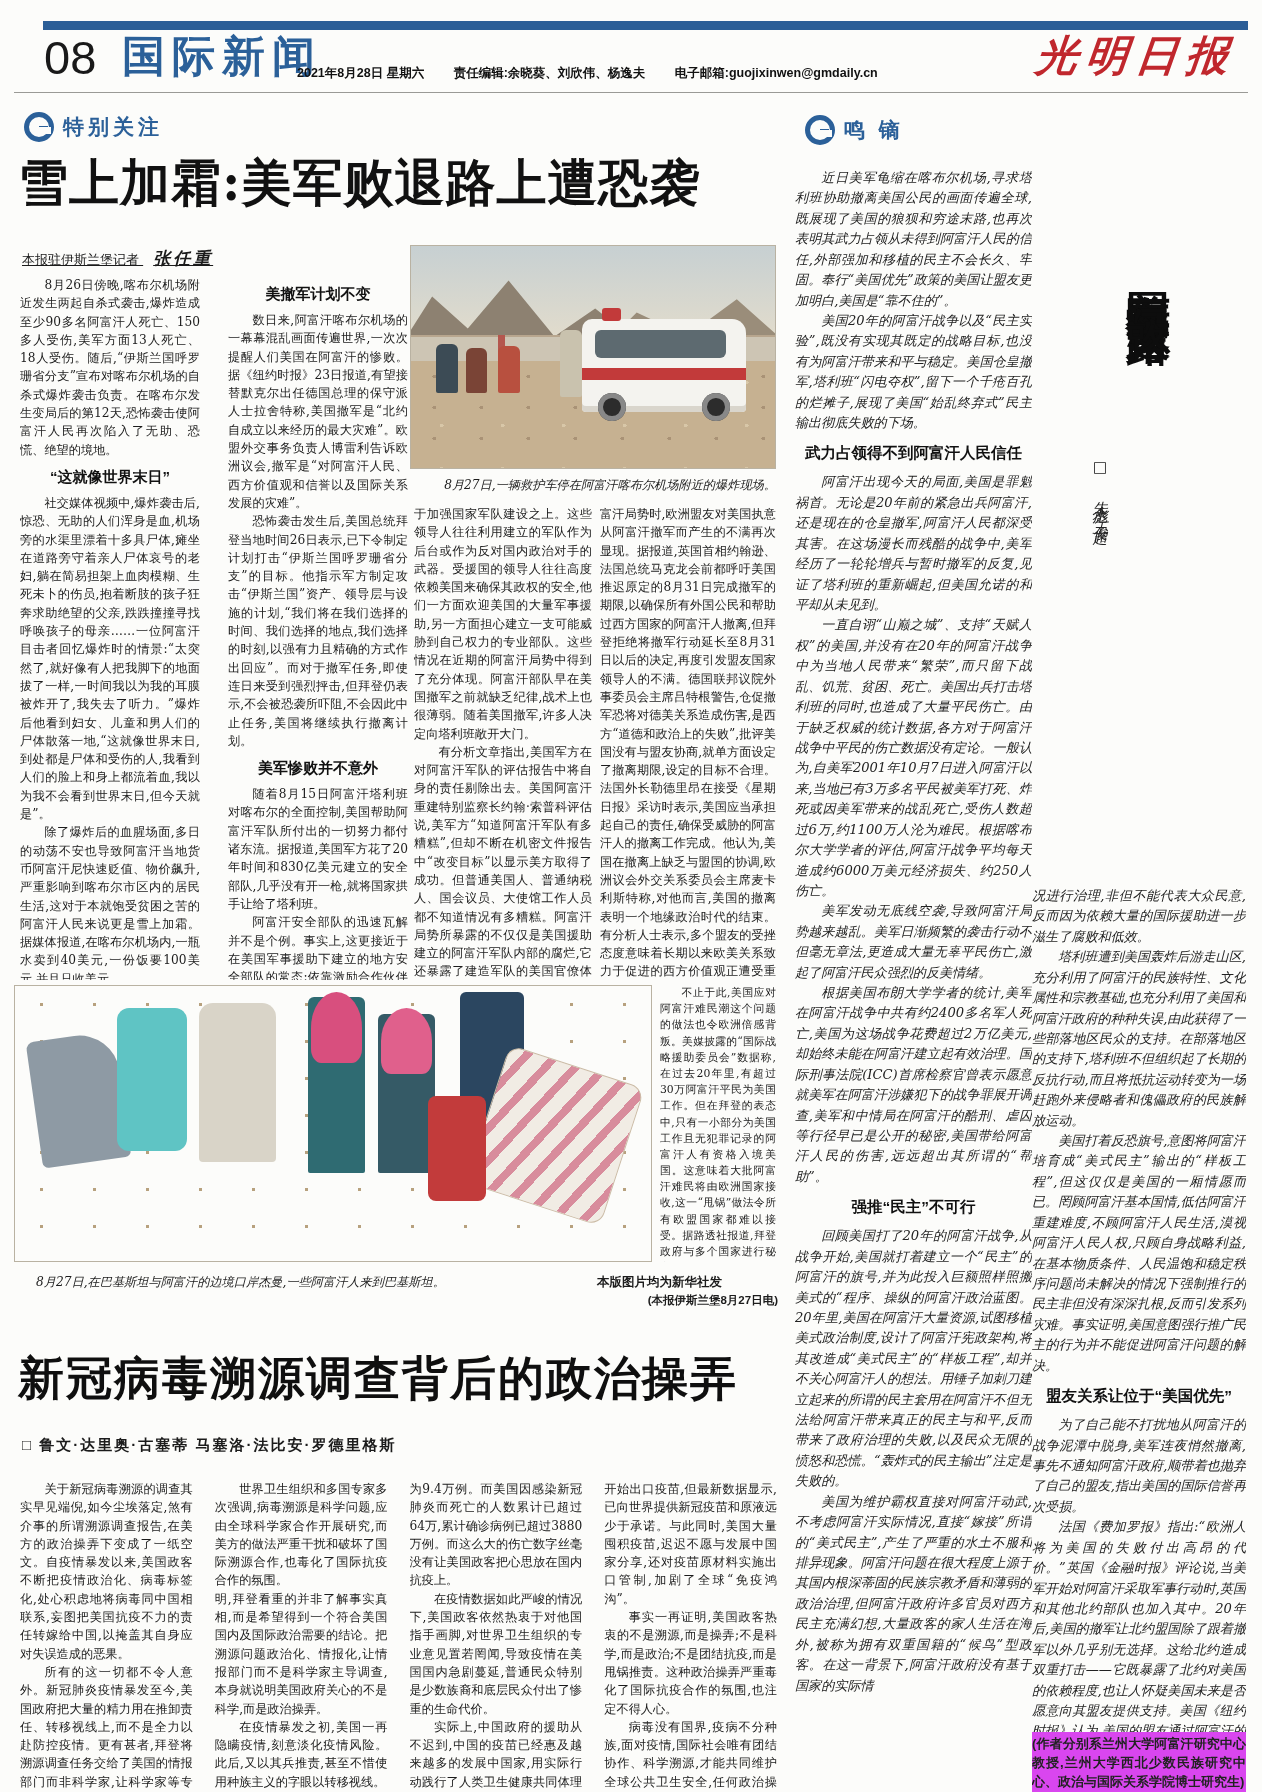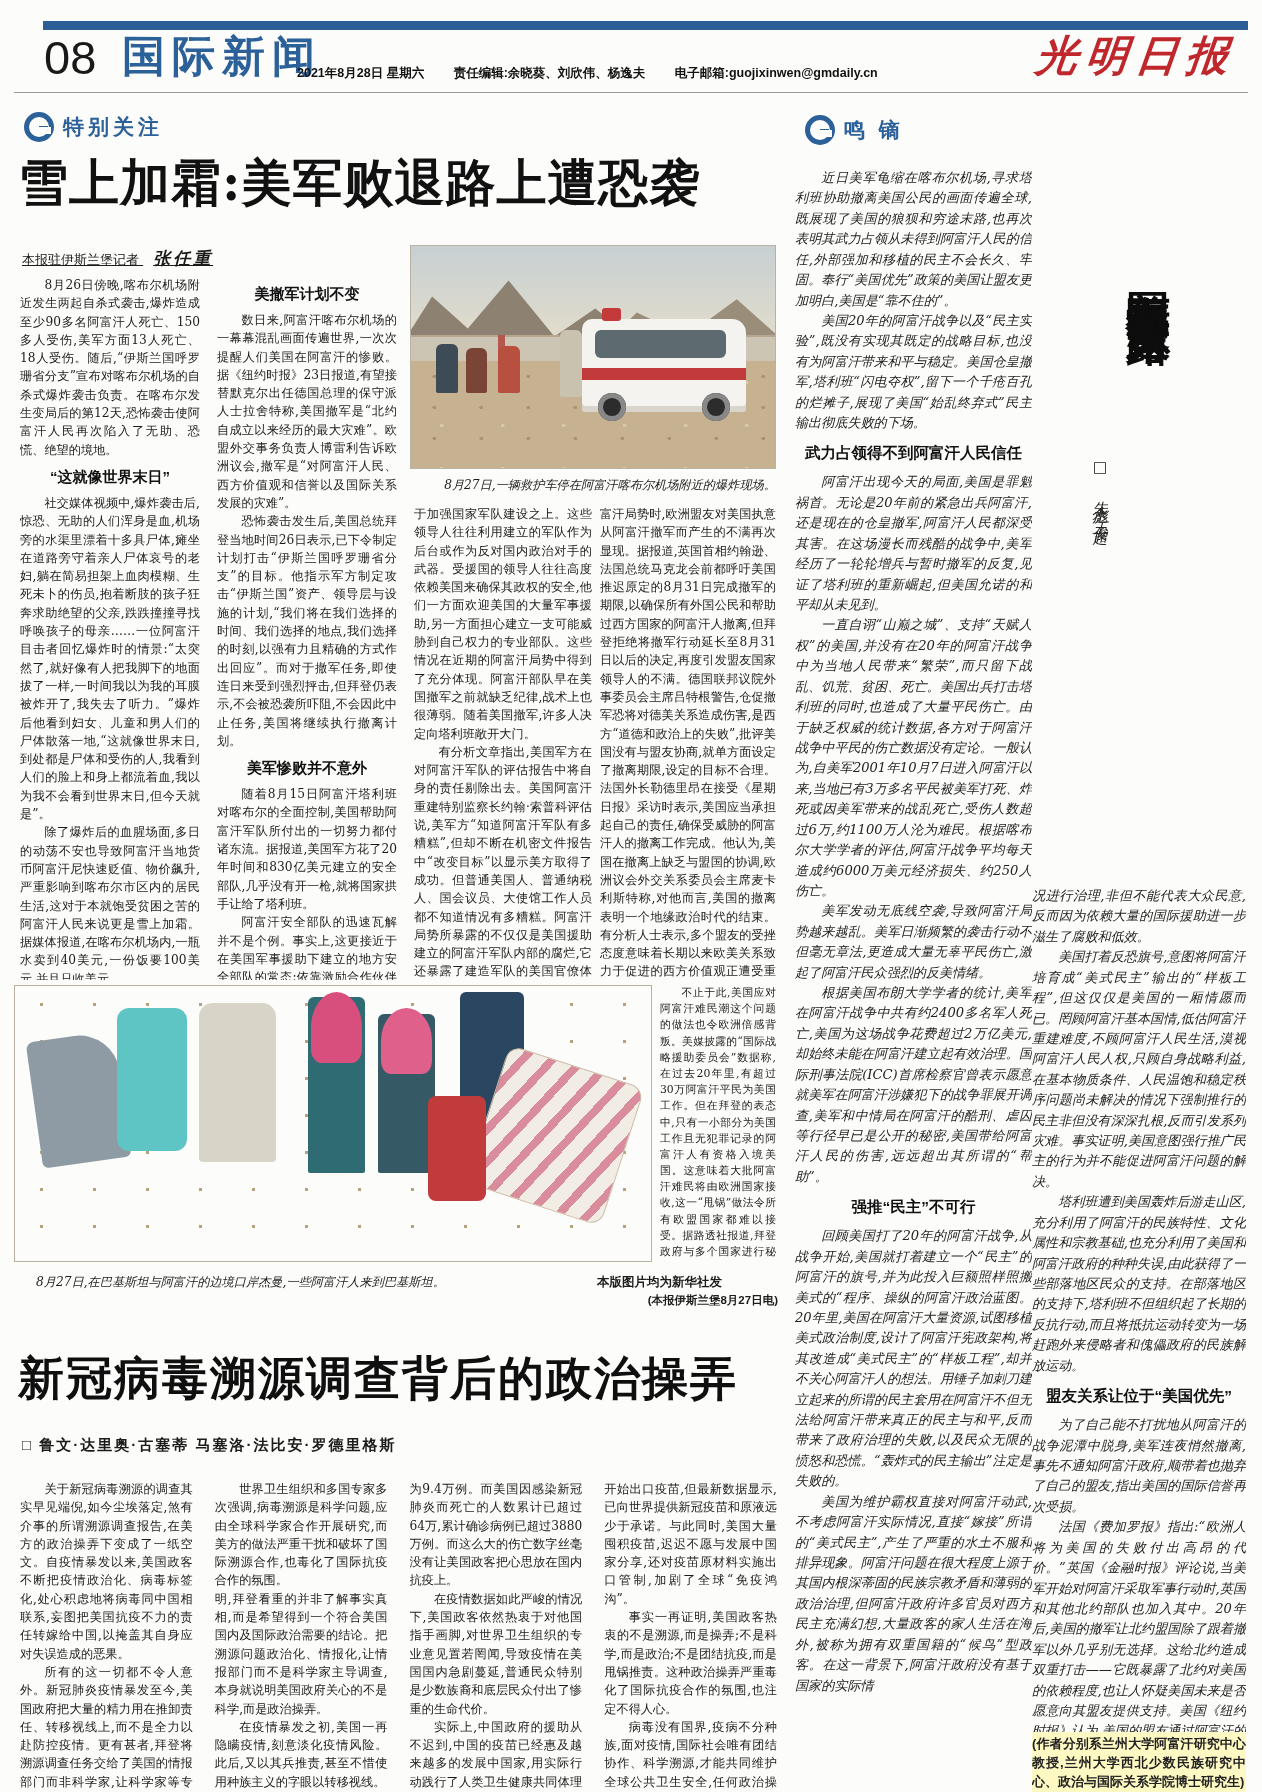--- a/index.html
+++ b/index.html
@@ -55,21 +55,21 @@
      background-image:radial-gradient(#b7a17e 2px,transparent 2px);background-size:53px 37px;}
   .sack{position:absolute;background:repeating-linear-gradient(115deg,#f1ece4 0 14px,#d88c9c 14px 22px);border-radius:14px;transform:rotate(18deg);border:1px solid #cbbba5;}
   
   .rcol{position:absolute;overflow:hidden;text-align:justify;font:italic 13.1px/1.56 "DejaVu Serif",serif;color:#222;}
   .rcol .para{text-indent:2em;margin:0;}
   .rcol .sub{font:bold 15.5px "Liberation Sans",sans-serif;font-style:normal;text-align:center;text-indent:0;margin:10px 0 8px;color:#111;}
   .vtitle{position:absolute;left:1124px;top:255px;height:570px;writing-mode:vertical-rl;
           font:bold 44px/1.1 "DejaVu Serif",serif;color:#0d0d0d;letter-spacing:3px;}
   .vauthors{position:absolute;left:1090px;top:458px;height:350px;writing-mode:vertical-rl;
           font:italic 15px "DejaVu Serif",serif;color:#222;letter-spacing:4px;}
-  .rcredit{position:absolute;left:0;right:0;bottom:0;background:#fef9c3;padding-top:3px;
+  .rcredit{position:absolute;left:0;right:0;bottom:0;background:#d946ef;padding-top:3px;
            font:bold 13px/1.45 "Liberation Sans",sans-serif;font-style:normal;text-align:justify;}
   
   .bhead{position:absolute;left:18px;top:1348px;width:745px;font:bold 46px "DejaVu Serif",serif;color:#0f0f0f;letter-spacing:2px;white-space:nowrap;}
   .bby{position:absolute;left:22px;top:1436px;font:bold 15px "Liberation Sans",sans-serif;letter-spacing:2px;}
   .bbody{position:absolute;left:20px;top:1480px;width:757px;height:310px;display:flex;gap:22px;overflow:hidden;}
   .bbody .bcol{flex:1;overflow:hidden;text-align:justify;font:12.2px/1.5 "DejaVu Serif",serif;}
   .bbody .para{text-indent:2em;margin:0;}
 </style>
 </head>
 <body>
@@ -96,21 +96,21 @@
     <span>本报驻伊斯兰堡记者</span>
     <span class="nm">张任重</span>
   </div>
 
   <div class="col" style="left:20px;top:276px;width:180px;height:704px;">
       <div class="para">8月26日傍晚,喀布尔机场附近发生两起自杀式袭击,爆炸造成至少90多名阿富汗人死亡、150多人受伤,美军方面13人死亡、18人受伤。随后,“伊斯兰国呼罗珊省分支”宣布对喀布尔机场的自杀式爆炸袭击负责。在喀布尔发生变局后的第12天,恐怖袭击使阿富汗人民再次陷入了无助、恐慌、绝望的境地。</div>
       <div class="sub">“这就像世界末日”</div>
       <div class="para">社交媒体视频中,爆炸袭击后,惊恐、无助的人们浑身是血,机场旁的水渠里漂着十多具尸体,瘫坐在道路旁守着亲人尸体哀号的老妇,躺在简易担架上血肉模糊、生死未卜的伤员,抱着断肢的孩子狂奔求助绝望的父亲,跌跌撞撞寻找呼唤孩子的母亲……一位阿富汗目击者回忆爆炸时的情景:“太突然了,就好像有人把我脚下的地面拔了一样,一时间我以为我的耳膜被炸开了,我失去了听力。”爆炸后他看到妇女、儿童和男人们的尸体散落一地,“这就像世界末日,到处都是尸体和受伤的人,我看到人们的脸上和身上都流着血,我以为我不会看到世界末日,但今天就是”。</div>
       <div class="para">除了爆炸后的血腥场面,多日的动荡不安也导致阿富汗当地货币阿富汗尼快速贬值、物价飙升,严重影响到喀布尔市区内的居民生活,这对于本就饱受贫困之苦的阿富汗人民来说更是雪上加霜。据媒体报道,在喀布尔机场内,一瓶水卖到40美元,一份饭要100美元,并且只收美元。</div>
     </div>
-  <div class="col" style="left:217px;top:276px;width:180px;height:704px;">
+  <div class="col" style="left:228px;top:276px;width:180px;height:704px;">
       <div class="sub">美撤军计划不变</div>
       <div class="para">数日来,阿富汗喀布尔机场的一幕幕混乱画面传遍世界,一次次提醒人们美国在阿富汗的惨败。据《纽约时报》23日报道,有望接替默克尔出任德国总理的保守派人士拉舍特称,美国撤军是“北约自成立以来经历的最大灾难”。欧盟外交事务负责人博雷利告诉欧洲议会,撤军是“对阿富汗人民、西方价值观和信誉以及国际关系发展的灾难”。</div>
       <div class="para">恐怖袭击发生后,美国总统拜登当地时间26日表示,已下令制定计划打击“伊斯兰国呼罗珊省分支”的目标。他指示军方制定攻击“伊斯兰国”资产、领导层与设施的计划,“我们将在我们选择的时间、我们选择的地点,我们选择的时刻,以强有力且精确的方式作出回应”。而对于撤军任务,即使连日来受到强烈抨击,但拜登仍表示,不会被恐袭所吓阻,不会因此中止任务,美国将继续执行撤离计划。</div>
       <div class="sub">美军惨败并不意外</div>
       <div class="para">随着8月15日阿富汗塔利班对喀布尔的全面控制,美国帮助阿富汗军队所付出的一切努力都付诸东流。据报道,美国军方花了20年时间和830亿美元建立的安全部队,几乎没有开一枪,就将国家拱手让给了塔利班。</div>
       <div class="para">阿富汗安全部队的迅速瓦解并不是个例。事实上,这更接近于在美国军事援助下建立的地方安全部队的常态:依靠激励合作伙伴的方法并不奏效,也没有对其安全援助施加限制性行为式的约束。历史惊人地相似,美国在越南、伊拉克和现在的阿富汗的建军努力都以失败告终。近期阿富汗局势不得不让人想起1975年的西贡和2014年的摩苏尔。美国所谓的“安全部队援助”“建立他国军队”,都是建立在服务于美国利益而非</div>
     </div>
   <div class="col" style="left:414px;top:505px;width:178px;height:475px;">
       <div class="para" style="text-indent: 0px;">于加强国家军队建设之上。这些领导人往往利用建立的军队作为后台或作为反对国内政治对手的武器。受援国的领导人往往高度依赖美国来确保其政权的安全,他们一方面欢迎美国的大量军事援助,另一方面担心建立一支可能威胁到自己权力的专业部队。这些情况在近期的阿富汗局势中得到了充分体现。阿富汗部队早在美国撤军之前就缺乏纪律,战术上也很薄弱。随着美国撤军,许多人决定向塔利班敞开大门。</div>
       <div class="para">有分析文章指出,美国军方在对阿富汗军队的评估报告中将自身的责任剔除出去。美国阿富汗重建特别监察长约翰·索普科评估说,美军方“知道阿富汗军队有多糟糕”,但却不断在机密文件报告中“改变目标”以显示美方取得了成功。但普通美国人、普通纳税人、国会议员、大使馆工作人员都不知道情况有多糟糕。阿富汗局势所暴露的不仅仅是美国援助建立的阿富汗军队内部的腐烂,它还暴露了建造军队的美国官僚体系的腐烂。</div>
@@ -180,22 +180,22 @@
       <div class="para">回顾美国打了20年的阿富汗战争,从战争开始,美国就打着建立一个“民主”的阿富汗的旗号,并为此投入巨额照样照搬美式的“程序、操纵的阿富汗政治蓝图。20年里,美国在阿富汗大量资源,试图移植美式政治制度,设计了阿富汗宪政架构,将其改造成“美式民主”的“样板工程”,却并不关心阿富汗人的想法。用锤子加刺刀建立起来的所谓的民主套用在阿富汗不但无法给阿富汗带来真正的民主与和平,反而带来了政府治理的失败,以及民众无限的愤怒和恐慌。“轰炸式的民主输出”注定是失败的。</div>
       <div class="para">美国为维护霸权直接对阿富汗动武,不考虑阿富汗实际情况,直接“嫁接”所谓的“美式民主”,产生了严重的水土不服和排异现象。阿富汗问题在很大程度上源于其国内根深蒂固的民族宗教矛盾和薄弱的政治治理,但阿富汗政府许多官员对西方民主充满幻想,大量政客的家人生活在海外,被称为拥有双重国籍的“候鸟”型政客。在这一背景下,阿富汗政府没有基于国家的实际情</div>
     </div>
 
   <div class="vtitle">美国在阿富汗何以穷途末路</div>
   <div class="vauthors">□  朱永彪  王俊超</div>
 
   <div class="rcol" style="left:1032px;top:886px;width:214px;height:906px;">
     <div>
         <div class="para" style="text-indent: 0px;">况进行治理,非但不能代表大众民意,反而因为依赖大量的国际援助进一步滋生了腐败和低效。</div>
+        <div class="para">塔利班遭到美国轰炸后游走山区,充分利用了阿富汗的民族特性、文化属性和宗教基础,也充分利用了美国和阿富汗政府的种种失误,由此获得了一些部落地区民众的支持。在部落地区的支持下,塔利班不但组织起了长期的反抗行动,而且将抵抗运动转变为一场赶跑外来侵略者和傀儡政府的民族解放运动。</div>
         <div class="para">美国打着反恐旗号,意图将阿富汗培育成“美式民主”输出的“样板工程”,但这仅仅是美国的一厢情愿而已。罔顾阿富汗基本国情,低估阿富汗重建难度,不顾阿富汗人民生活,漠视阿富汗人民人权,只顾自身战略利益,在基本物质条件、人民温饱和稳定秩序问题尚未解决的情况下强制推行的民主非但没有深深扎根,反而引发系列灾难。事实证明,美国意图强行推广民主的行为并不能促进阿富汗问题的解决。</div>
-        <div class="para">塔利班遭到美国轰炸后游走山区,充分利用了阿富汗的民族特性、文化属性和宗教基础,也充分利用了美国和阿富汗政府的种种失误,由此获得了一些部落地区民众的支持。在部落地区的支持下,塔利班不但组织起了长期的反抗行动,而且将抵抗运动转变为一场赶跑外来侵略者和傀儡政府的民族解放运动。</div>
         <div class="sub">盟友关系让位于“美国优先”</div>
         <div class="para">为了自己能不打扰地从阿富汗的战争泥潭中脱身,美军连夜悄然撤离,事先不通知阿富汗政府,顺带着也抛弃了自己的盟友,指出美国的国际信誉再次受损。</div>
         <div class="para">法国《费加罗报》指出:“欧洲人将为美国的失败付出高昂的代价。”英国《金融时报》评论说,当美军开始对阿富汗采取军事行动时,英国和其他北约部队也加入其中。20年后,美国的撤军让北约盟国除了跟着撤军以外几乎别无选择。这给北约造成双重打击——它既暴露了北约对美国的依赖程度,也让人怀疑美国未来是否愿意向其盟友提供支持。美国《纽约时报》认为,美国的盟友通过阿富汗的事例更加明白美国是“靠不住的”。</div>
         <div class="para">美国把阿富汗变局的责任推给阿富汗政府和军队,即便对阿富汗前总统加尼偶尔有所提及,也是在指责阿富汗军警的无能,这不能不令阿富汗军警感到悲愤。</div>
       </div>
     <div class="rcredit">(作者分别系兰州大学阿富汗研究中心教授,兰州大学西北少数民族研究中心、政治与国际关系学院博士研究生)</div>
   </div>
 
   <div class="bhead">新冠病毒溯源调查背后的政治操弄</div>
   <div class="bby">□  鲁文·达里奥·古塞蒂  马塞洛·法比安·罗德里格斯</div>

